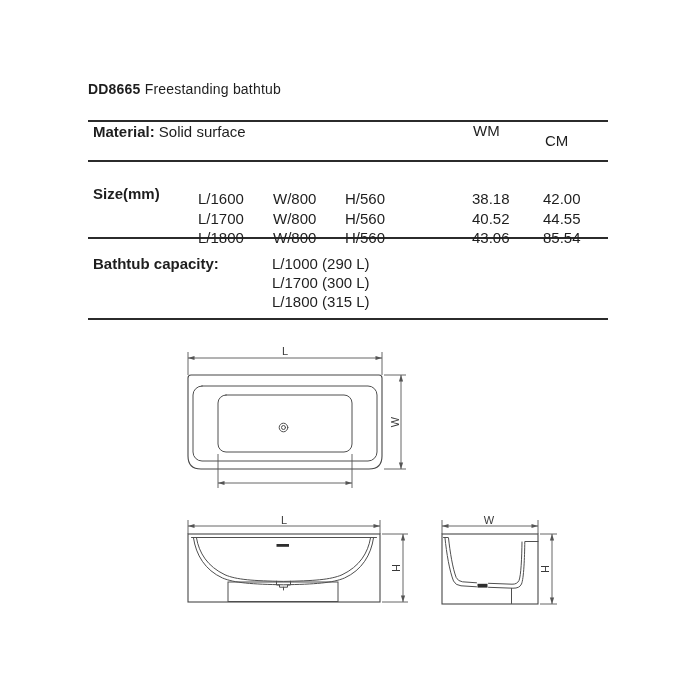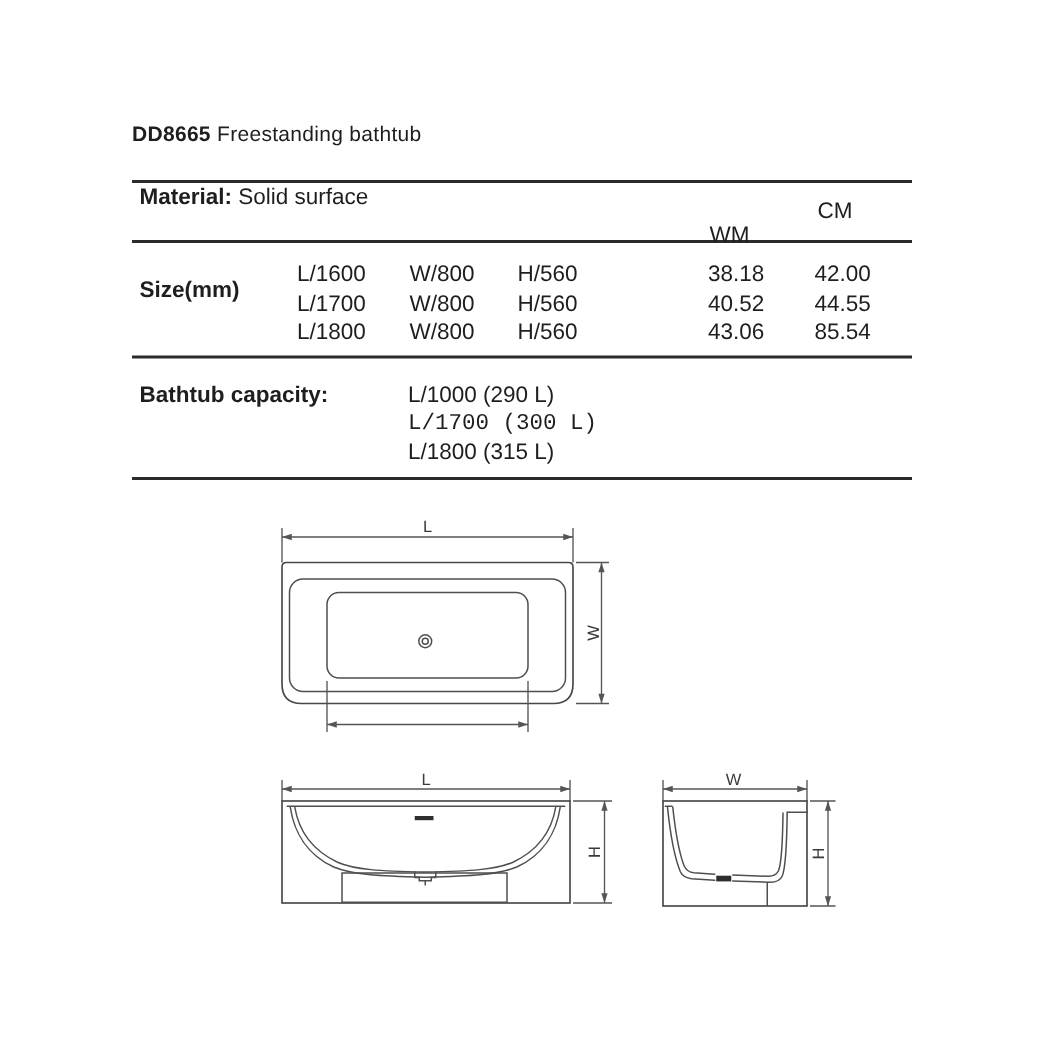--- a/index.html
+++ b/index.html
@@ -15,29 +15,29 @@
   
   .rule{left:88px;width:520px;height:2px;background:#2b2b2b;}
   .rule-1{top:120px;}
   .rule-2{top:160px;}
   .rule-3{top:237px;}
   .rule-4{top:318px;}
   
   .t{font-size:15px;line-height:20px;white-space:nowrap;}
   .b{font-weight:700;}
   .mat-row{left:93px;top:122px;}
-  .col-wm-h{left:473px;top:147px;}
+  .col-wm-h{left:473px;top:121px;}
   .col-cm-h{left:545px;top:131px;}
   .size-label{left:93px;top:184px;}
-  .sz{line-height:19.7px;}
+  .sz{line-height:19.7px;margin-top:16px;}
   .r0{top:173px;} .r1{top:193px;} .r2{top:212px;}
   .cL{left:198px;} .cW{left:273px;} .cH{left:345px;} .cWM{left:472px;} .cCM{left:543px;}
   .cap-label{left:93px;top:254px;}
   .cap-val{left:272px;}
-  .p0{top:254px;} .p1{top:273px;font-family:Liberation Mono, monospace;} .p2{top:292px;}
+  .p0{top:254px;} .p1{top:273px;} .p2{top:292px;}
   
   .drawing{left:0;top:330px;width:700px;height:370px;}
   svg text{font-family:"Liberation Sans", sans-serif;font-size:11px;fill:#3a3a3a;}
   .ln{stroke:#474747;stroke-width:1.1;fill:none;stroke-linecap:round;}
   .ln2{stroke:#4f4f4f;stroke-width:1;fill:none;stroke-linecap:round;}
   .dim{stroke:#555555;stroke-width:0.9;fill:none;}
   .ah{fill:#555555;stroke:none;}
   .dk{fill:#2e2e2e;stroke:none;}
 </style>
 </head>

